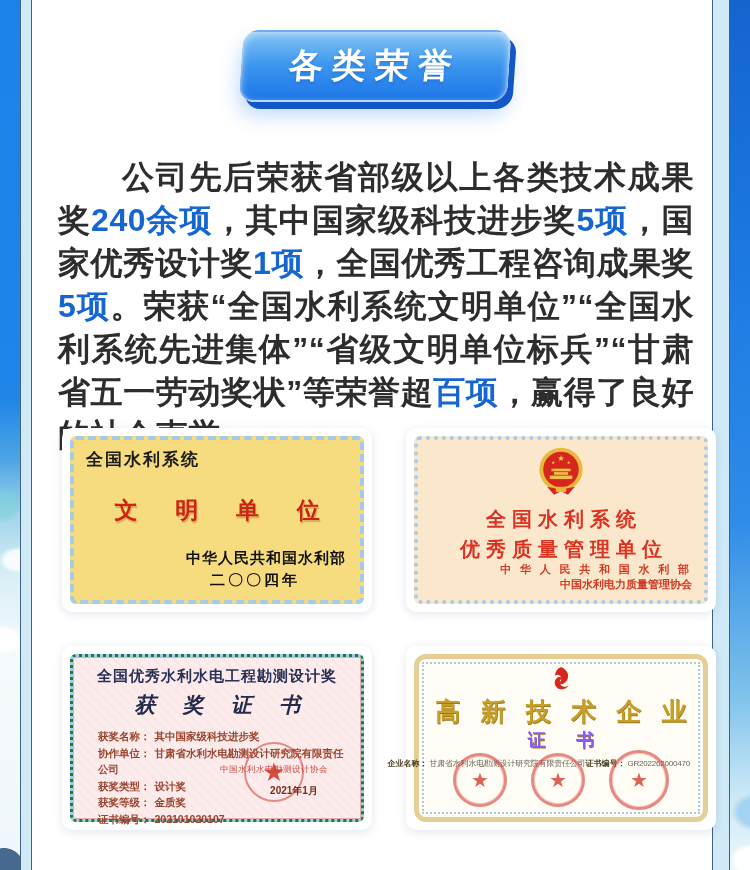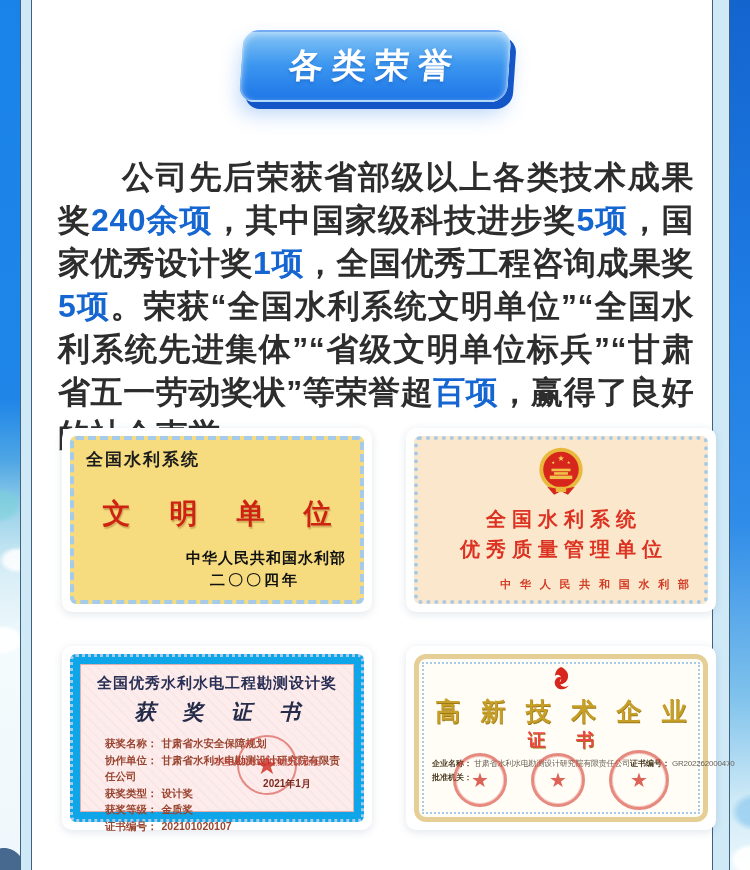--- a/index.html
+++ b/index.html
@@ -44,40 +44,40 @@
   .grid{position:absolute;top:428px;left:62px;width:648px;display:grid;
     grid-template-columns:310px 310px;column-gap:16px;row-gap:20px;gap:34px;}
   .card{width:310px;height:184px;background:#ffffff;border-radius:10px;box-sizing:border-box;
     padding:8px;box-shadow:0 2px 8px rgba(40,70,110,.14);}
 
   
   .c1{width:100%;height:100%;box-sizing:border-box;background:#f6dc7e;border:4px dashed #a5cbe9;
     border-radius:6px;position:relative;padding:8px 12px;}
   .c1-header{font-size:17px;color:#1c1c1c;font-weight:600;letter-spacing:2px;}
   .c1-title{text-align:center;margin-top:24px;font-family:"Liberation Serif","DejaVu Serif",serif;
-    font-weight:bold;font-size:28px;color:#ce2312;letter-spacing:16px;text-indent:16px;
+    font-weight:bold;font-size:23px;color:#ce2312;letter-spacing:16px;text-indent:16px;
     text-shadow:1px 2px 1px rgba(130,70,10,.30);}
   .c1-issuer{position:absolute;right:14px;bottom:32px;font-size:15px;font-weight:bold;color:#111;letter-spacing:1px;}
   .c1-year{position:absolute;right:60px;bottom:10px;font-size:15px;font-weight:bold;color:#111;letter-spacing:3px;margin-left:36px;}
 
   
   .c2{width:100%;height:100%;box-sizing:border-box;background:#fbe7cb;border:4px dotted #a5cbe9;
     border-radius:6px;position:relative;padding:4px;text-align:center;}
   .c2-emblem{margin-top:2px;}
   .c2-line1,.c2-line2{font-family:"Liberation Serif","DejaVu Serif",serif;font-weight:bold;
     color:#dc3221;letter-spacing:6px;text-indent:6px;}
   .c2-line1{font-size:20px;margin-top:2px;}
   .c2-line2{font-size:20px;margin-top:3px;}
   .c2-issuer{position:absolute;right:12px;bottom:8px;text-align:right;color:#d23a24;font-size:11px;
     font-weight:bold;line-height:15px;font-family:"Liberation Serif","DejaVu Serif",serif;}
   .c2-issuer .l1{letter-spacing:3px;}
 
   
-  .c3{width:100%;height:100%;box-sizing:border-box;background:#0ea5e9;border:3px dotted #a5cbe9;
-    border-radius:6px;padding:7px;}
+  .c3{width:100%;height:100%;box-sizing:border-box;background:#15803d;border:3px dotted #a5cbe9;
+    border-radius:6px;}
   .c3-inner{background:#fcecec;width:100%;height:100%;box-sizing:border-box;border:1px solid #e2aeae;
     padding:9px 8px 4px;position:relative;
     background-image:repeating-linear-gradient(45deg,rgba(235,180,180,.10) 0 2px,transparent 2px 7px);}
   .c3-title{text-align:center;font-family:"Liberation Serif","DejaVu Serif",serif;font-weight:bold;
     color:#2a3055;font-size:15px;letter-spacing:1px;}
   .c3-subtitle{text-align:center;font-family:"Liberation Serif","DejaVu Serif",serif;font-weight:bold;
     color:#242c4a;font-size:21px;letter-spacing:11px;text-indent:11px;margin-top:5px;font-style:italic;}
   .c3-fields{margin:9px 0 0 16px;}
   .c3-row{font-size:10.5px;color:#9a4530;font-weight:bold;line-height:16.5px;}
   .c3-row .lbl{margin-right:4px;}
@@ -89,24 +89,24 @@
   .c3-seal-date{position:absolute;left:40px;right:0;top:38px;font-size:10px;color:#7c2a1e;font-weight:bold;}
 
   
   .c4{width:100%;height:100%;box-sizing:border-box;background:#fffdf6;border:5px solid #e6cf96;
     border-radius:12px;padding:3px;}
   .c4-inner{width:100%;height:100%;box-sizing:border-box;border:2px dotted #a5cbe9;text-align:center;
     position:relative;padding-top:2px;}
   .c4-title{font-family:"Liberation Serif","DejaVu Serif",serif;font-weight:bold;color:#c79f28;
     font-size:25px;letter-spacing:7px;text-indent:7px;margin-top:-3px;
     text-shadow:.5px 1px 0 #9a7a18;}
-  .c4-subtitle{font-family:"Liberation Serif","DejaVu Serif",serif;font-weight:bold;color:#ef4444;
+  .c4-subtitle{font-family:"Liberation Serif","DejaVu Serif",serif;font-weight:bold;color:#8b5cf6;
     font-size:18px;letter-spacing:13px;text-indent:13px;margin-top:0;text-shadow:.5px 1px 0 #9a7a18;}
   .c4-fields{text-align:left;margin:5px 8px 0;}
-  .c4-row{display:flex;justify-content:space-between;font-size:8px;line-height:13.5px;white-space:nowrap;}
+  .c4-row{display:flex;justify-content:flex-end;font-size:8px;line-height:13.5px;white-space:nowrap;}
   .c4-pair{display:flex;}
   .c4-lbl{color:#4a3c22;font-weight:bold;letter-spacing:0;}
   .c4-val{color:#6b6257;margin-left:2px;letter-spacing:-.2px;}
   .c4-seals{position:absolute;left:0;right:0;bottom:2px;display:flex;justify-content:center;
     align-items:center;gap:24px;}
   .seal{border:3px solid rgba(214,60,48,.6);border-radius:50%;display:flex;align-items:center;
     justify-content:center;box-shadow:inset 0 0 0 1px rgba(214,60,48,.25);}
   .seal-s{width:48px;height:48px;}
   .seal-l{width:54px;height:54px;}
   .seal .star{color:rgba(214,60,48,.8);font-size:20px;line-height:1;}
@@ -153,31 +153,32 @@
             <rect x="22" y="30" width="16" height="3" fill="#f1c04a"></rect>
             <rect x="17" y="34" width="26" height="4" fill="#f1c04a"></rect>
             <path d="M14 47 L22 56 L30 52 L38 56 L46 47 L30 50 Z" fill="#d7261c"></path>
             <rect x="24" y="47" width="12" height="6" rx="1" fill="#e9b93c"></rect>
           </svg>
         </div>
         <div class="c2-line1">全国水利系统</div>
         <div class="c2-line2">优秀质量管理单位</div>
         <div class="c2-issuer">
           <div class="l1">中 华 人 民 共 和 国 水 利 部</div>
+          <div class="l2">中国水利电力质量管理协会</div>
         </div>
       </div>
     </div>
 
     <div class="card">
       <div class="c3">
         <div class="c3-inner">
           <div class="c3-title">全国优秀水利水电工程勘测设计奖</div>
           <div class="c3-subtitle">获 奖 证 书</div>
           <div class="c3-fields">
-              <div class="c3-row"><span class="lbl">获奖名称：</span><span>甘肃省水安全保障规划</span></div>
+              <div class="c3-row"><span class="lbl">获奖名称：</span><span>其中国家级科技进步奖</span></div>
               <div class="c3-row"><span class="lbl">协作单位：</span><span>甘肃省水利水电勘测设计研究院有限责任公司</span></div>
               <div class="c3-row"><span class="lbl">获奖类型：</span><span>设计奖</span></div>
               <div class="c3-row"><span class="lbl">获奖等级：</span><span>金质奖</span></div>
               <div class="c3-row"><span class="lbl">证书编号：</span><span>202101020107</span></div>
             </div>
           <div class="c3-seal">
             <div class="c3-seal-circle">
               <span class="star">★</span>
             </div>
             <div class="c3-seal-org">中国水利水电勘测设计协会</div>
@@ -202,26 +203,20 @@
               <div class="c4-row">
                 <span class="c4-pair">
                   <span class="c4-lbl">企业名称：</span>
                   <span class="c4-val">甘肃省水利水电勘测设计研究院有限责任公司</span>
                 </span>
                 <span class="c4-pair">
                   <span class="c4-lbl">证书编号：</span>
                   <span class="c4-val">GR202262000470</span>
                 </span>
               </div>
-              <div class="c4-row">
-                <span class="c4-pair">
-                  <span class="c4-lbl">批准机关：</span>
-                  <span class="c4-val"></span>
-                </span>
-              </div>
             </div>
           <div class="c4-seals">
             <div class="seal seal-s">
                 <span class="star">★</span>
               </div>
             <div class="seal seal-s">
                 <span class="star">★</span>
               </div>
             <div class="seal seal-l">
                 <span class="star">★</span>

